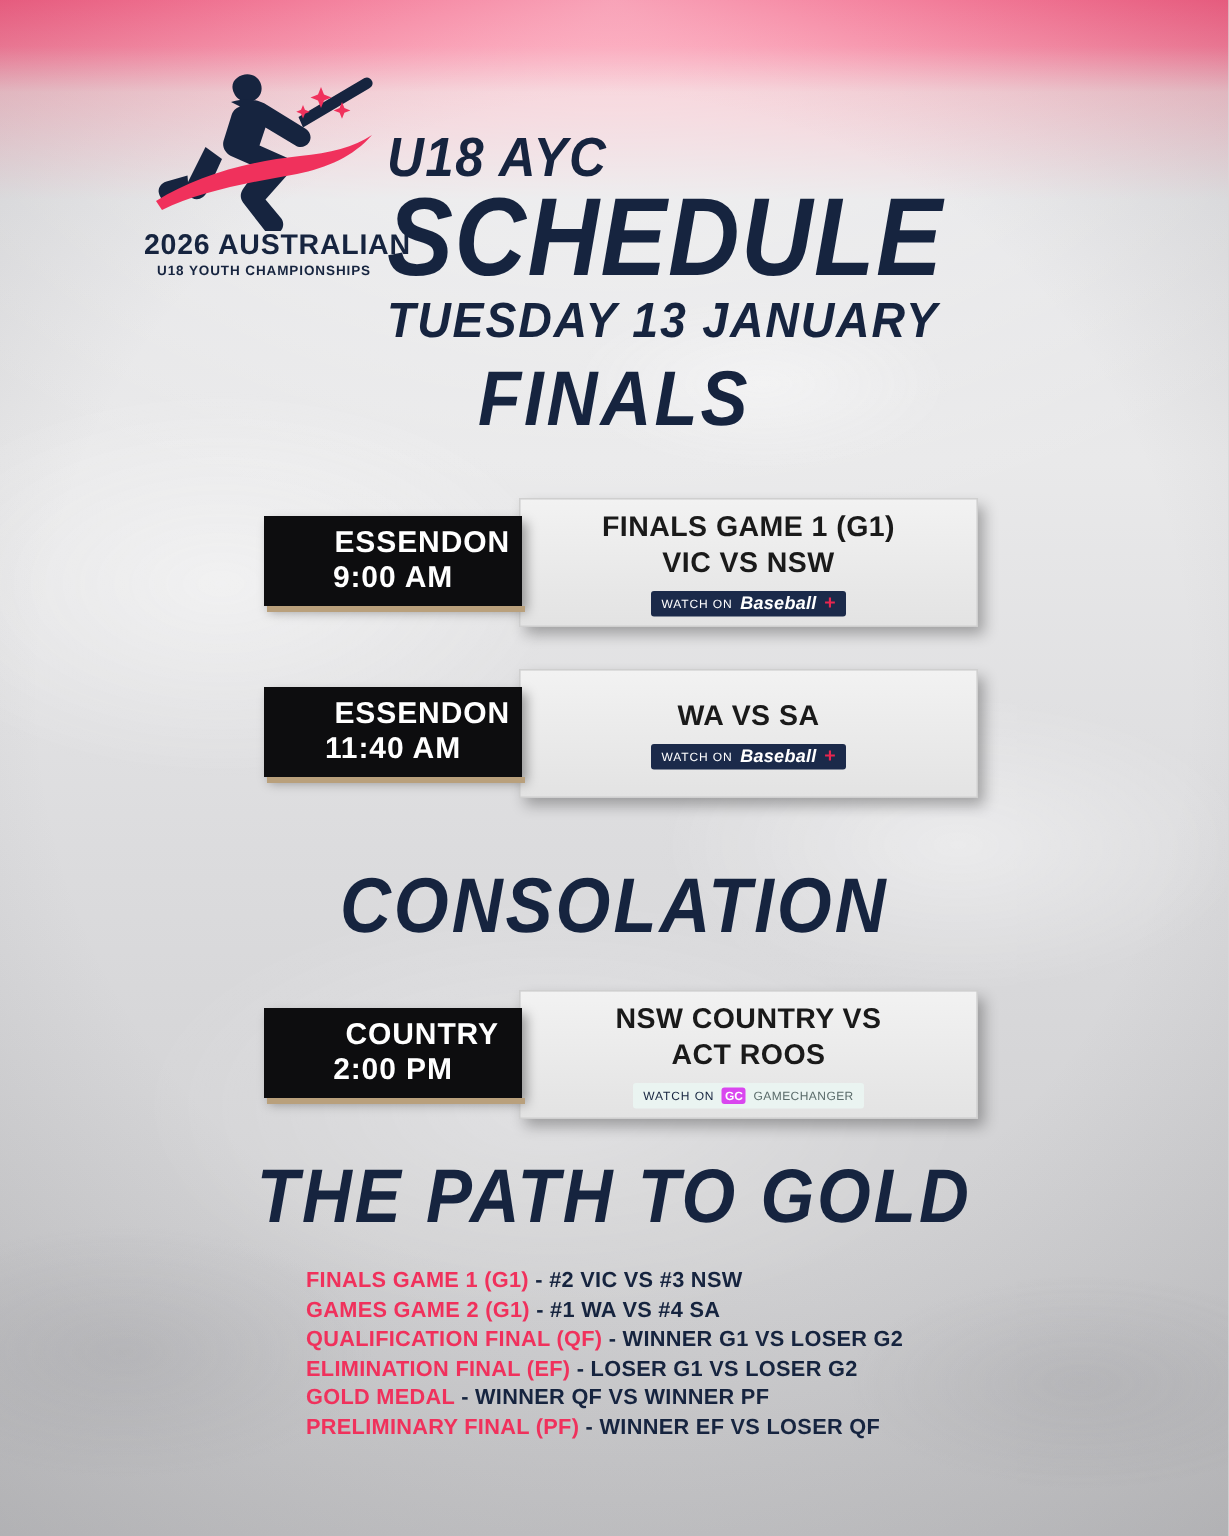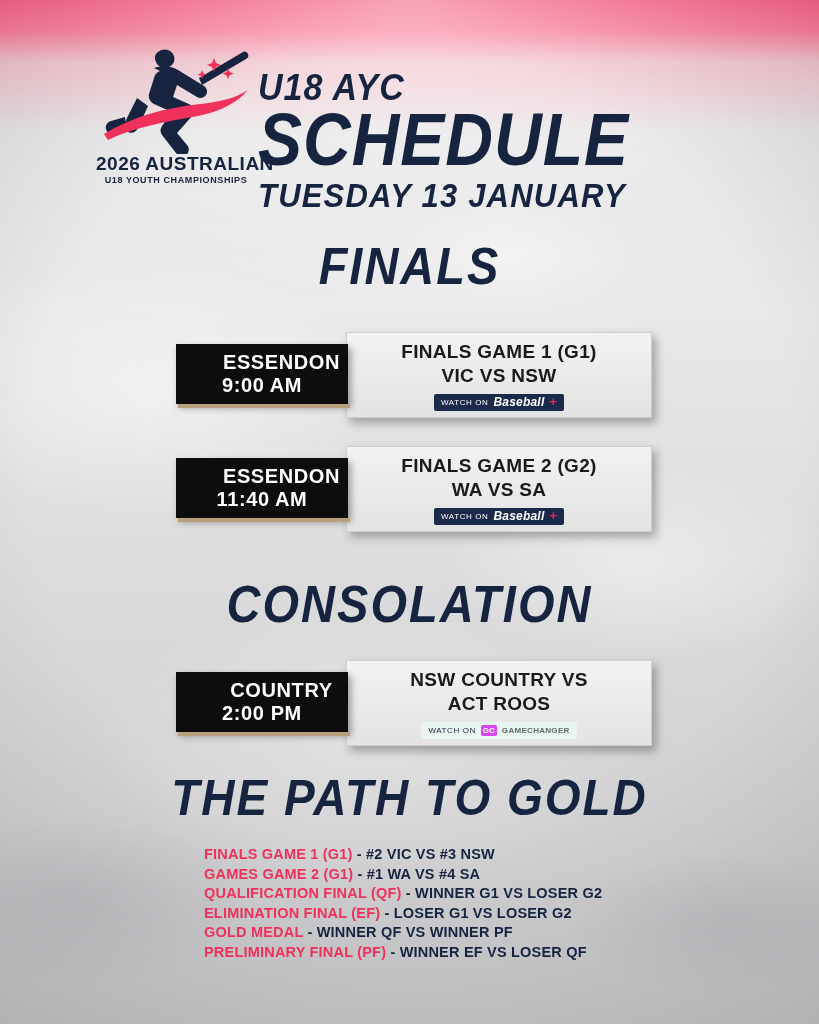--- a/index.html
+++ b/index.html
@@ -81,21 +81,21 @@
     font-size: 9px;
     font-weight: bold;
     letter-spacing: 0.6px;
     line-height: 12px;
     white-space: nowrap;
   }
 
   .titles {
     position: absolute;
     left: 258px;
-    top: 35px;
+    top: 53px;
   }
   .t-small {
     font-size: 34px;
     font-weight: bold;
     font-style: italic;
     color: #16243f;
     letter-spacing: 1px;
     line-height: 34px;
     transform: scaleY(1.08);
     transform-origin: left top;
@@ -250,21 +250,21 @@
     color: #ffffff;
     font-size: 8px;
     font-weight: bold;
     border-radius: 2px;
     padding: 1px 2px;
     line-height: 9px;
   }
   .watch-pill.gc .gc-name {
     color: #5a6b6a;
     font-size: 8px;
-    font-weight: bold;
+    font-weight: normal;
     letter-spacing: 0.3px;
   }
 
   
   .path-list {
     position: absolute;
     left: 176px;
     top: 845px;
     width: 560px;
     margin-left: 28px;
@@ -338,21 +338,20 @@
     </div>
     <div class="venue-underline"></div>
     <div class="venue-block">
       <div class="venue">ESSENDON</div>
       <div class="time">9:00 AM</div>
     </div>
   </div>
 
   <div class="game-row" style="top:446px;">
     <div class="match-block">
-      <div class="match-line">FINALS GAME 2 (G2)</div>
       <div class="match-line">WA VS SA</div>
       <div class="watch-pill">
         <span class="watch-on">WATCH ON</span>
         <span class="brand">Baseball</span>
         <span class="plus">+</span>
       </div>
     </div>
     <div class="venue-underline"></div>
     <div class="venue-block">
       <div class="venue">ESSENDON</div>

